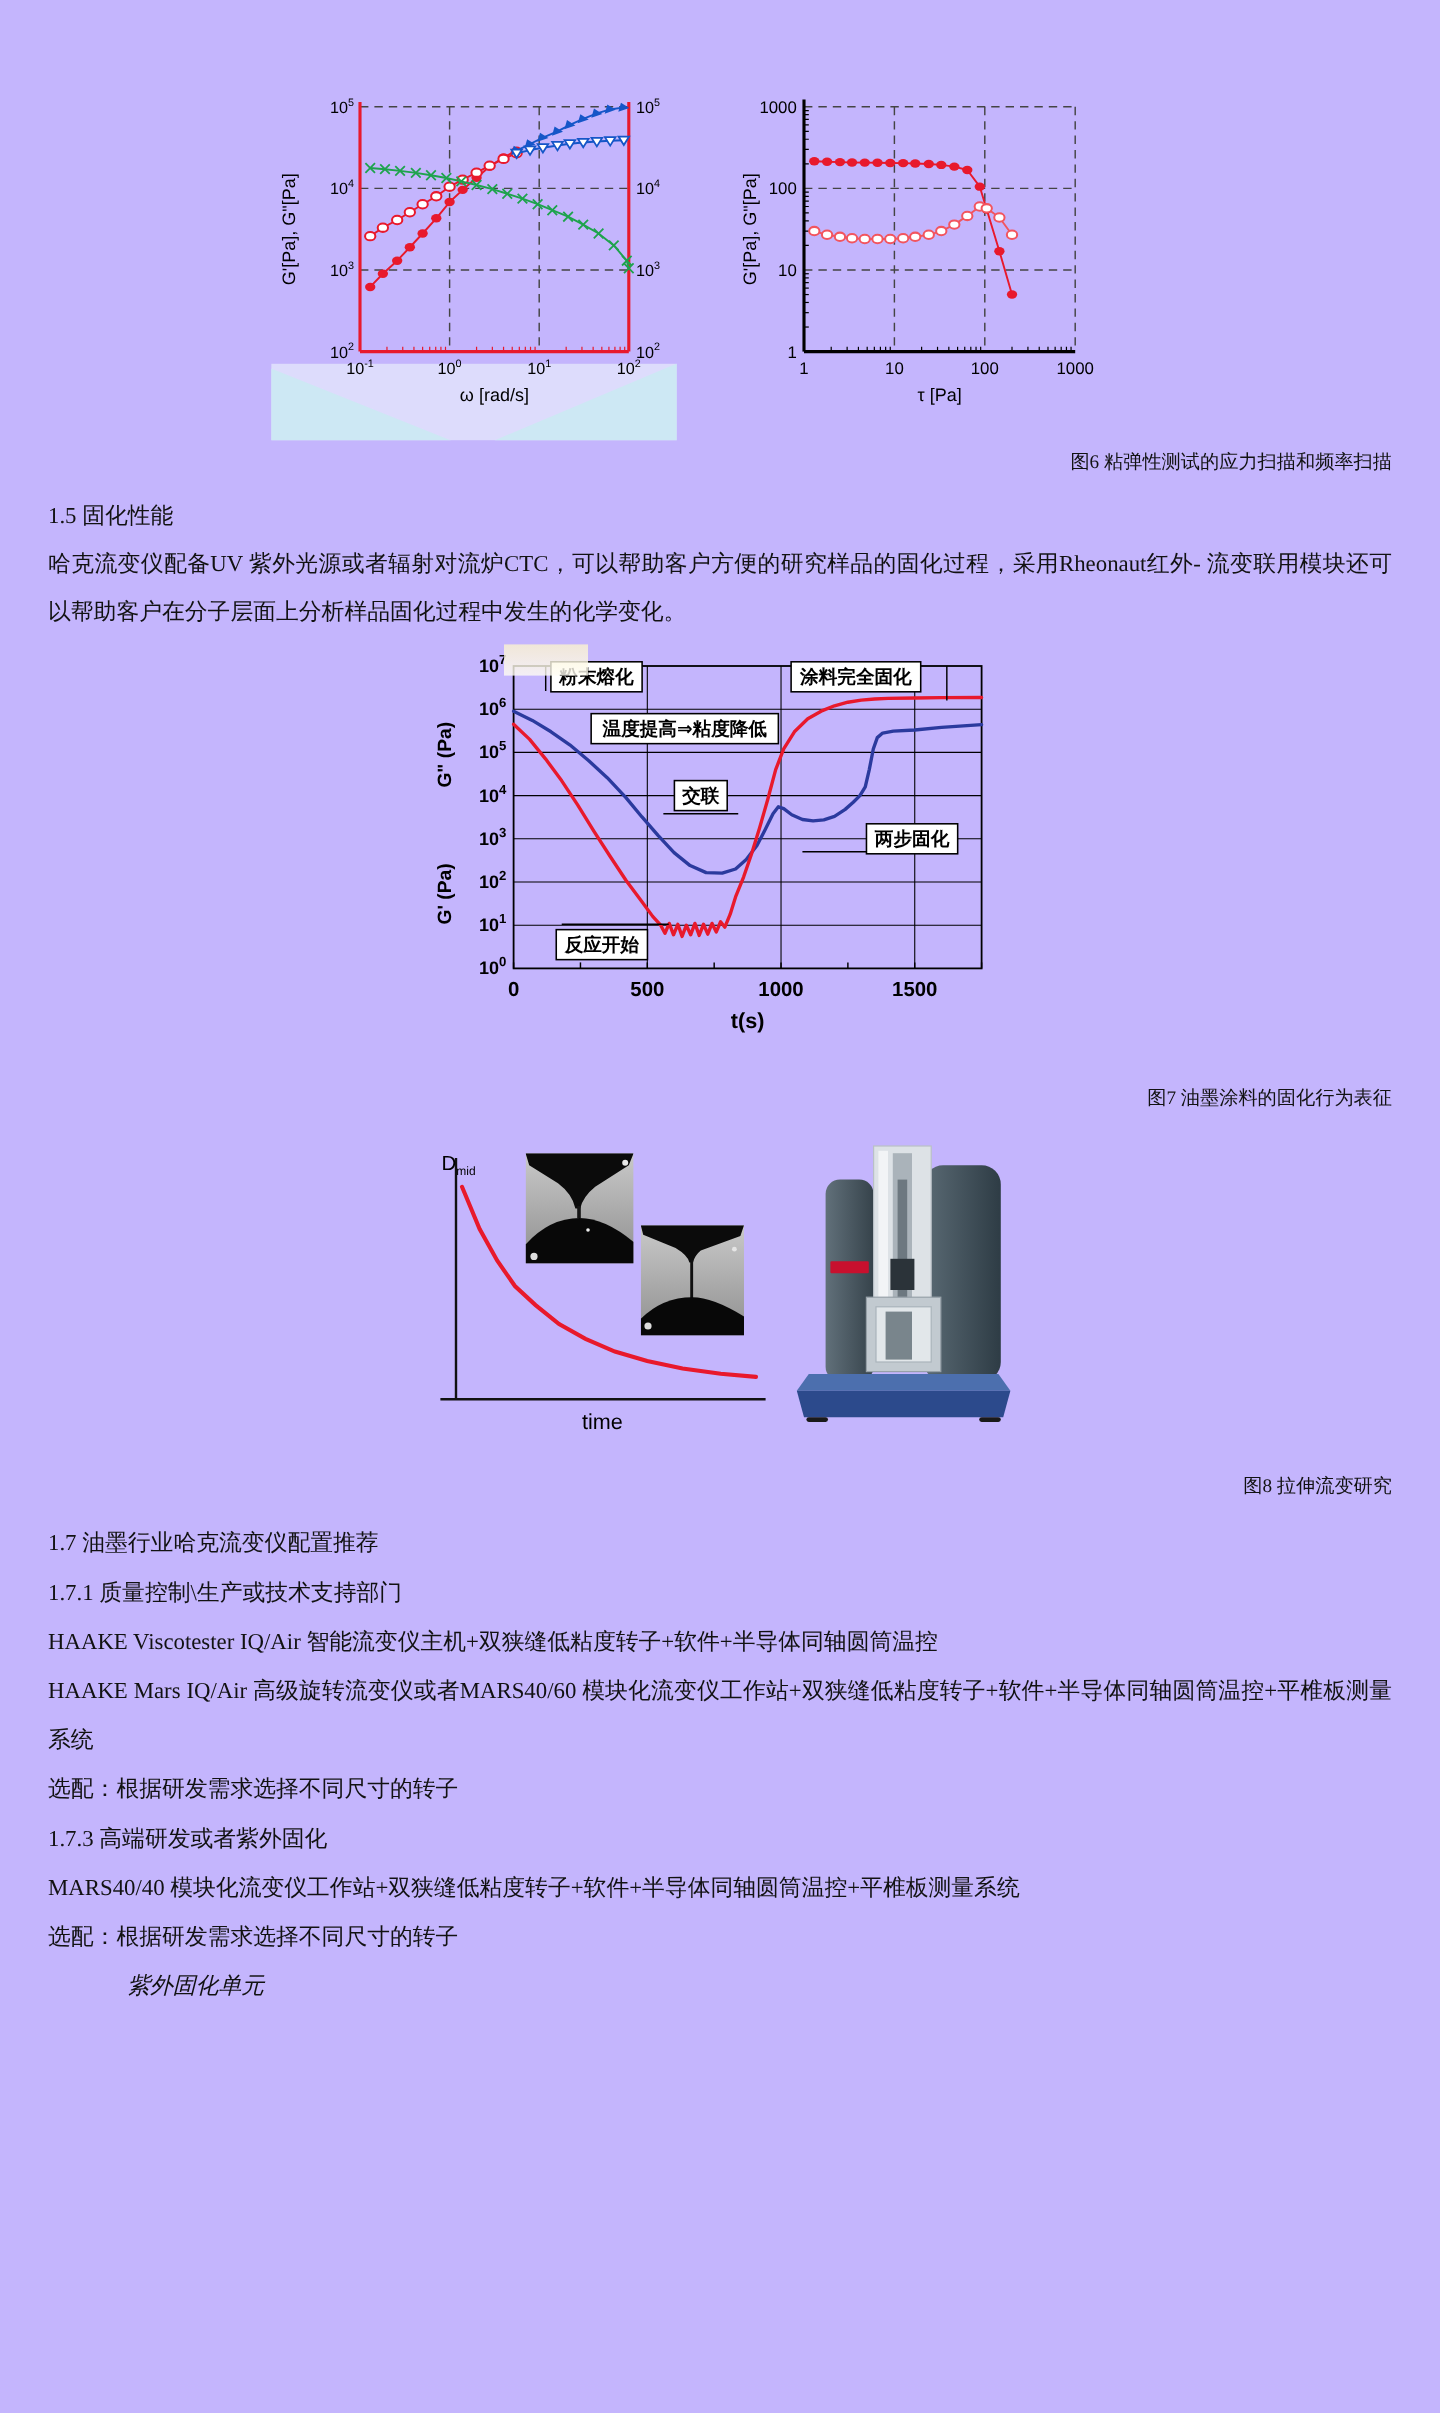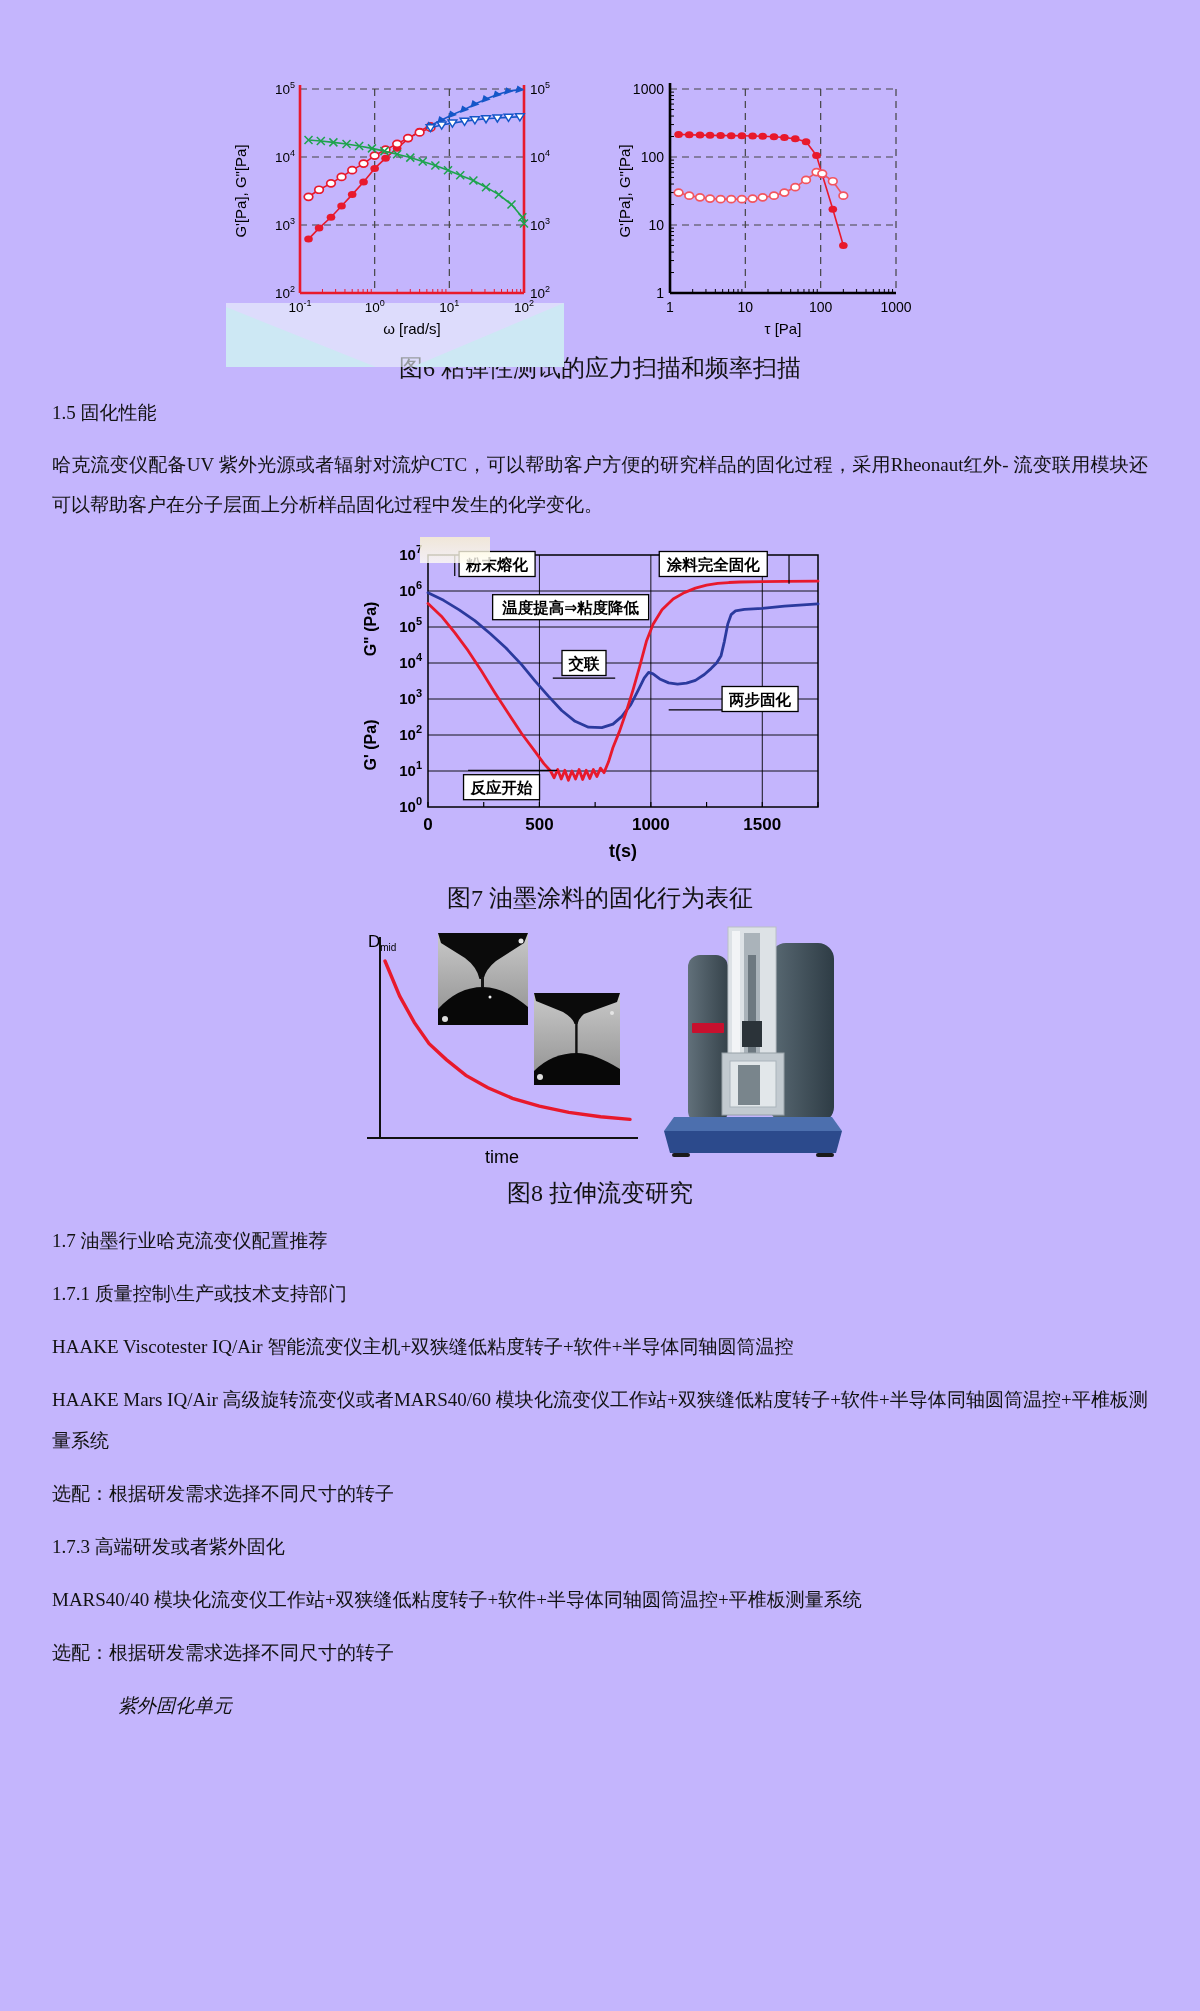--- a/index.html
+++ b/index.html
@@ -3,27 +3,27 @@
 <meta charset="utf-8">
 <style>
   html,body{margin:0;padding:0;background:#ffffff;}
   .page{
     width:1200px;height:2011px;box-sizing:border-box;
     padding:75px 40px 30px;position:relative;overflow:hidden;
     background:#c4b5fd;color:#121212;
     font-family:"Liberation Serif","DejaVu Sans",serif;
     font-size:19px;
   }
-  p{margin:12px;line-height:40px;text-align:justify;}
-  .caption{text-align:center;font-size:24px;line-height:26px;margin-top:10px;}
+  p{margin:0;line-height:40px;text-align:justify;}
+  .caption{text-align:right;font-size:16px;line-height:26px;margin-top:28px;}
   .fig-row{position:relative;display:flex;gap:36px;margin-left:186px;align-items:flex-start;}
   .fig-row svg{position:relative;z-index:1;}
   .watermark-wave{position:absolute;left:0px;top:228px;width:338px;height:64px;z-index:0;}
   .fig-center{display:flex;justify-content:center;position:relative;margin-top:6px;}
-  .fig8row{display:flex;justify-content:center;align-items:flex-start;gap:16px;margin-top:14px;}
+  .fig8row{display:flex;justify-content:center;align-items:flex-start;gap:16px;margin-top:24px;}
   .watermark-yellow{position:absolute;left:380px;top:0;width:70px;height:26px;
     background:linear-gradient(180deg,#fbf3cf,#fffdf4);opacity:.8;z-index:0;}
   .heading{margin-top:12px;}
   .cfg p{line-height:41px;}
   .cfg .first{margin-top:14px;}
   .indent{padding-left:66px;font-style:italic;}
   svg text{font-family:"Liberation Sans","DejaVu Sans",sans-serif;fill:#000;}
 </style>
 </head>
 <body>

